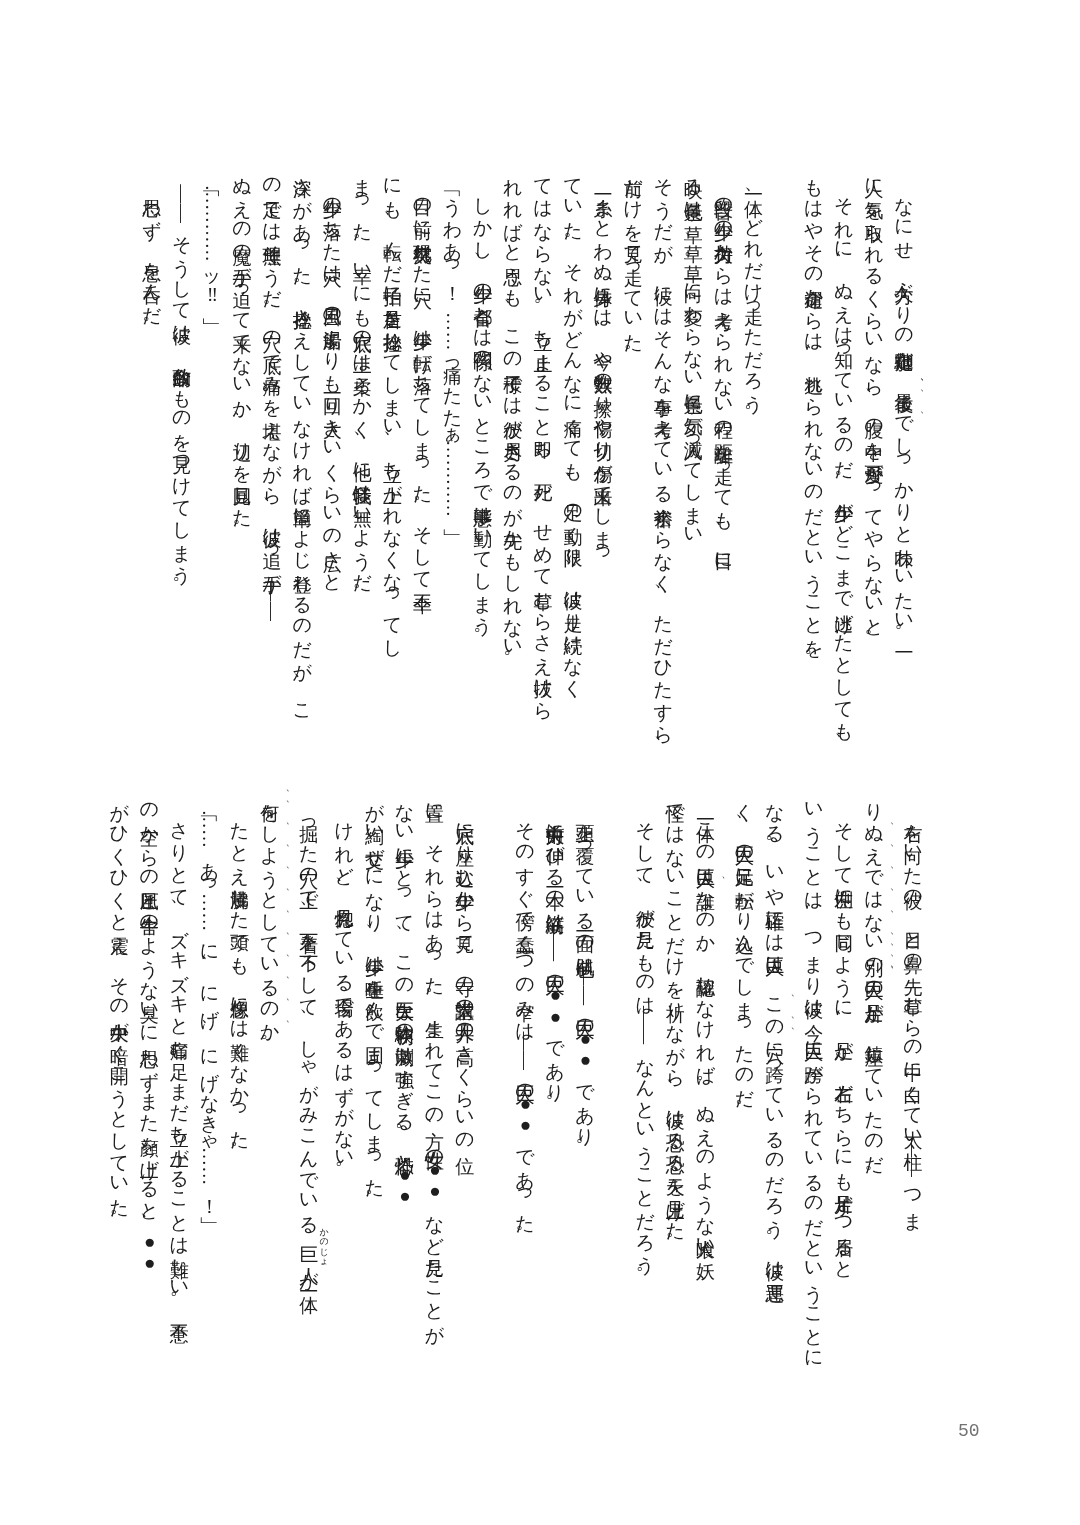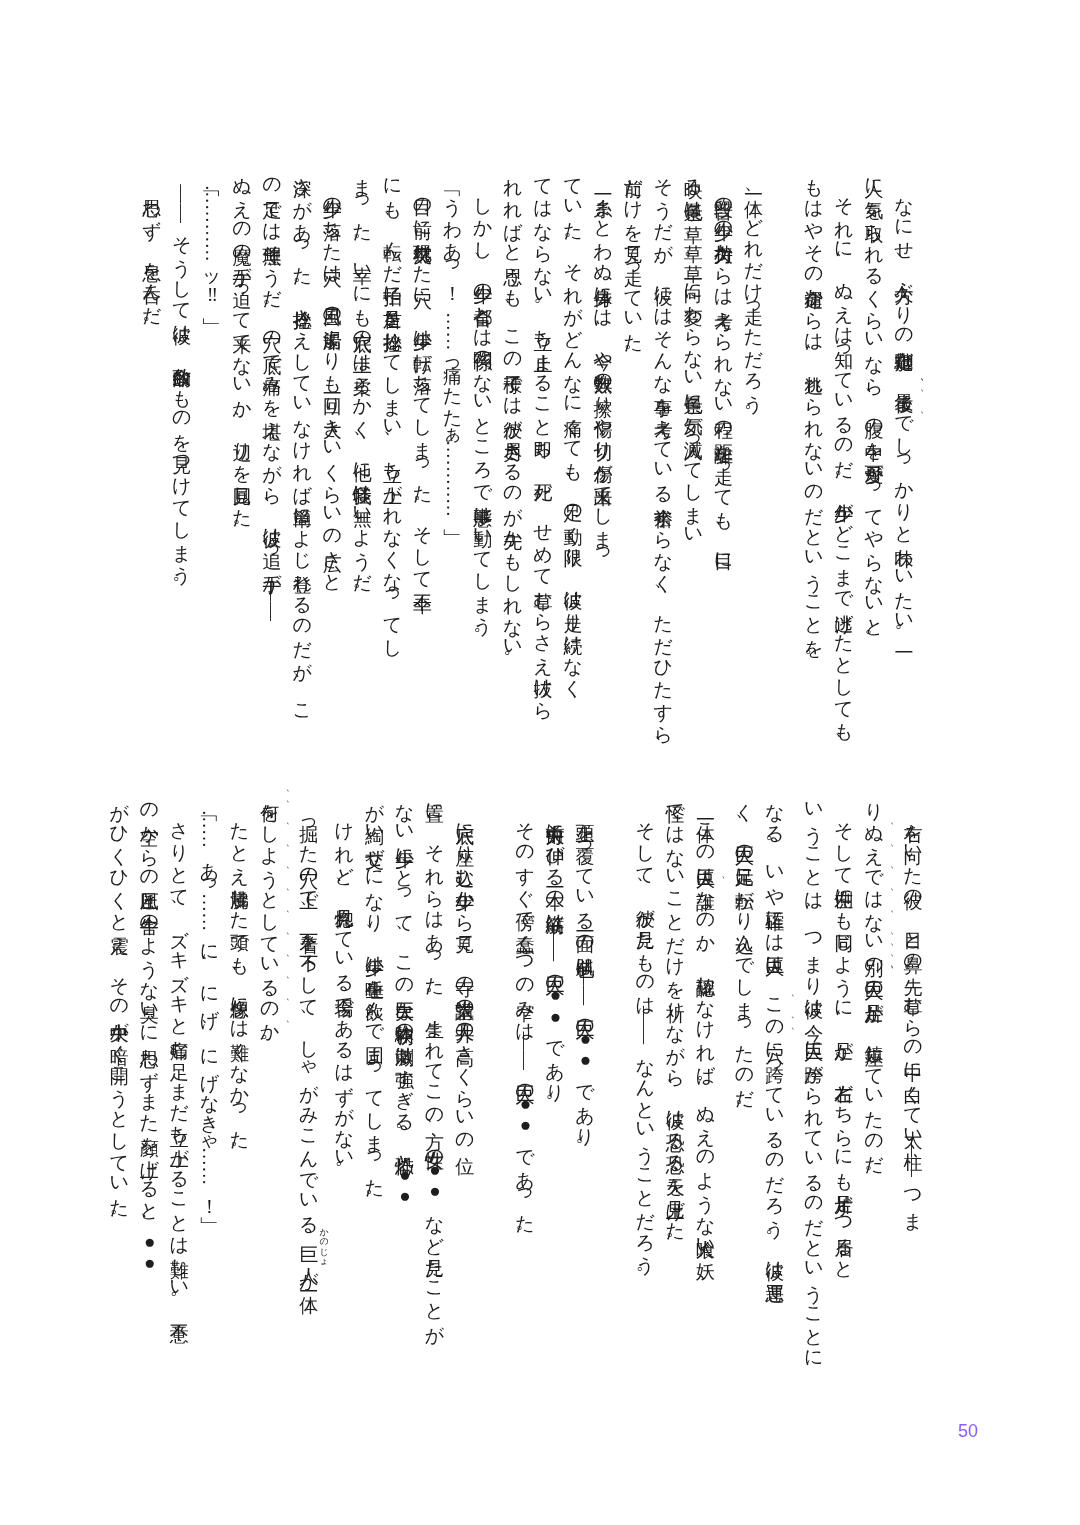--- a/index.html
+++ b/index.html
@@ -31,23 +31,23 @@
     text-emphasis: filled sesame #1e1e1e;
     -webkit-text-emphasis-position: over right;
     text-emphasis-position: over right;
   }
   ruby { ruby-position: over; }
   rt { font-size: 9px; letter-spacing: 0; }
   .page-number {
     position: absolute;
     left: 958px;
     top: 1421px;
-    font-family: Liberation Sans, sans-serif;
+    font-family: Liberation Mono, monospace;
     font-size: 18px;
-    color: #8b5cf6;
+    color: #737373;
   }
 </style>
 </head>
 <body>
 
 <div class="page">
   <section class="band band-top">
       <p class="line">　<span class="">なにせ、久方ぶりの御馳走だ。</span><span class="em">最後まで</span><span class="">しっかりと味わいたい。一</span></p>
       <p class="line"><span class="">人に気を取られるくらいなら、腹の中を可愛がってやらないと。</span></p>
       <p class="line">　<span class="">それに、ぬえは知っているのだ。少年がどこまで逃げたとしても、</span></p>

